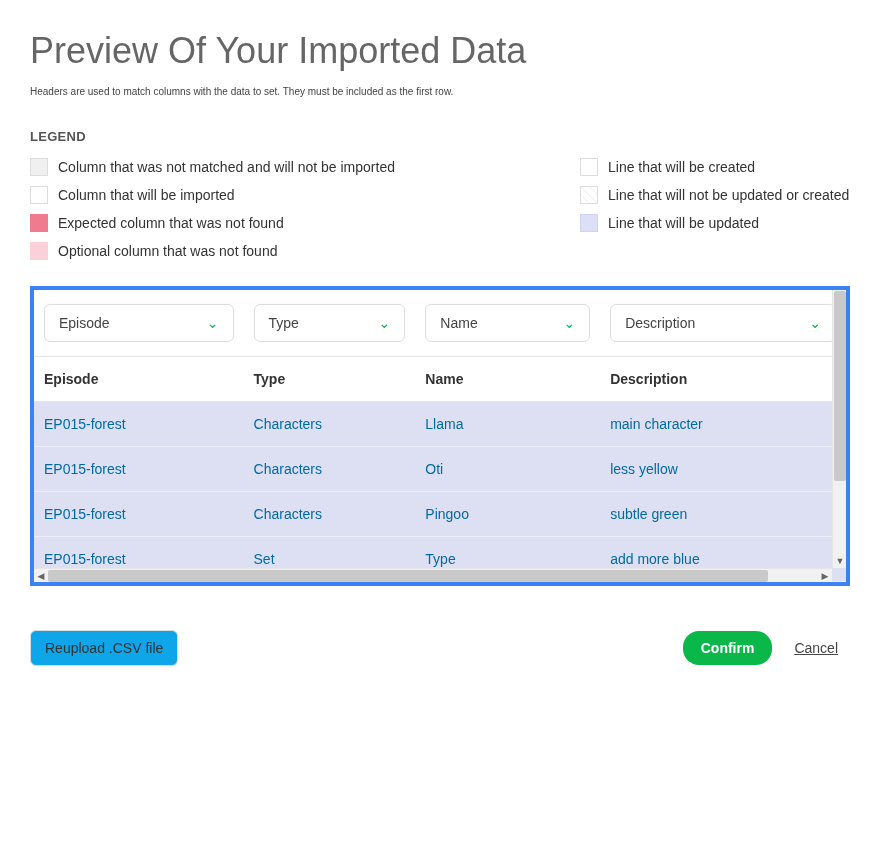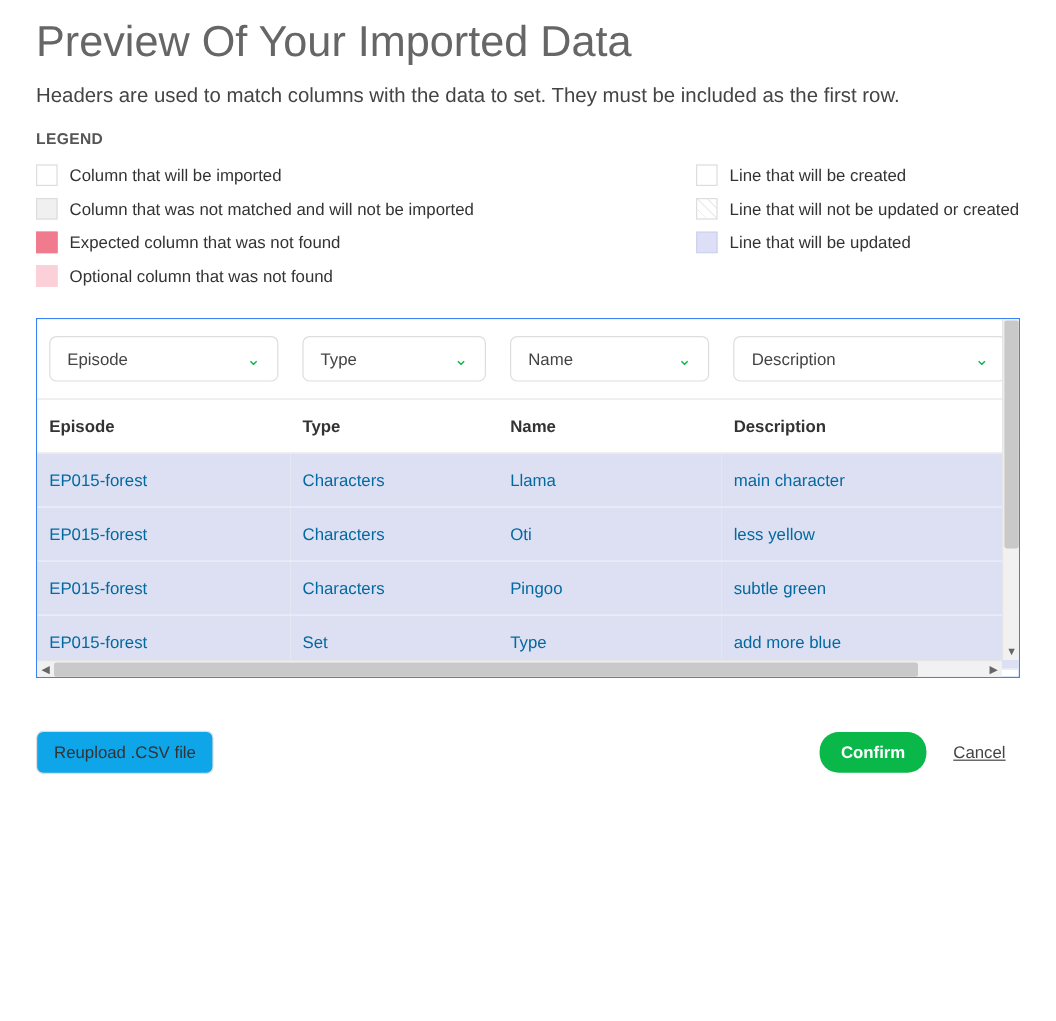--- a/index.html
+++ b/index.html
@@ -6,32 +6,32 @@
   html, body { margin: 0; padding: 0; }
   body {
     font-family: "Segoe UI", Arial, sans-serif;
     color: #333;
     width: 880px;
     height: 851px;
     background: #fff;
     position: relative;
   }
   .container {
-    padding: 14px 30px 0 30px;
+    padding: 30px 30px 0 30px;
   }
   h1 {
     font-size: 36px;
     font-weight: 400;
     color: #666;
     margin: 0 0 14px 0;
   }
   .subtitle {
-    font-size: 17px;
+    font-size: 10px;
     color: #444;
-    margin-bottom: 18px;
+    margin-bottom: 32px;
   }
   .highlight-box {
     border: 1.5px solid #d40000;
     display: inline-block;
     padding: 8px 70px 10px 0;
     margin-left: -2px;
     margin-bottom: 18px;
   }
   .section-label {
     font-size: 13px;
@@ -99,21 +99,21 @@
   .swatch.red   { background: #f07b8e; border-color: #f07b8e; }
   .swatch.pink  { background: #fbd0d9; border-color: #fbd0d9; }
   .swatch.hatch {
     background:
       repeating-linear-gradient(45deg, #fff 0, #fff 5px, #eee 5px, #eee 6px);
   }
   .swatch.lav { background: #dcdff5; border-color:#d0d3ee; }
 
   .table-wrap {
     position: relative;
-    border: 1px solid #3b82f6;
+    border: 4px solid #3b82f6;
     height: 300px;
   }
   .table-scroll {
     overflow: auto;
     height: 100%;
   }
   table {
     border-collapse: collapse;
     width: 100%;
     min-width: 800px;
@@ -257,26 +257,26 @@
 
   <h1>Preview Of Your Imported Data</h1>
   <div class="subtitle">Headers are used to match columns with the data to set. They must be included as the first row.</div>
 
 
   <div class="legend">
     <div class="section-label">LEGEND</div>
     <div class="legend-cols">
       <div class="legend-col left">
         <div class="legend-item">
+          <div class="swatch gray"></div>
+          <span>Column that was not matched and will not be imported</span>
+        </div>
+        <div class="legend-item">
           <div class="swatch white"></div>
           <span>Column that will be imported</span>
-        </div>
-        <div class="legend-item">
-          <div class="swatch gray"></div>
-          <span>Column that was not matched and will not be imported</span>
         </div>
         <div class="legend-item">
           <div class="swatch red"></div>
           <span>Expected column that was not found</span>
         </div>
         <div class="legend-item">
           <div class="swatch pink"></div>
           <span>Optional column that was not found</span>
         </div>
       </div>

